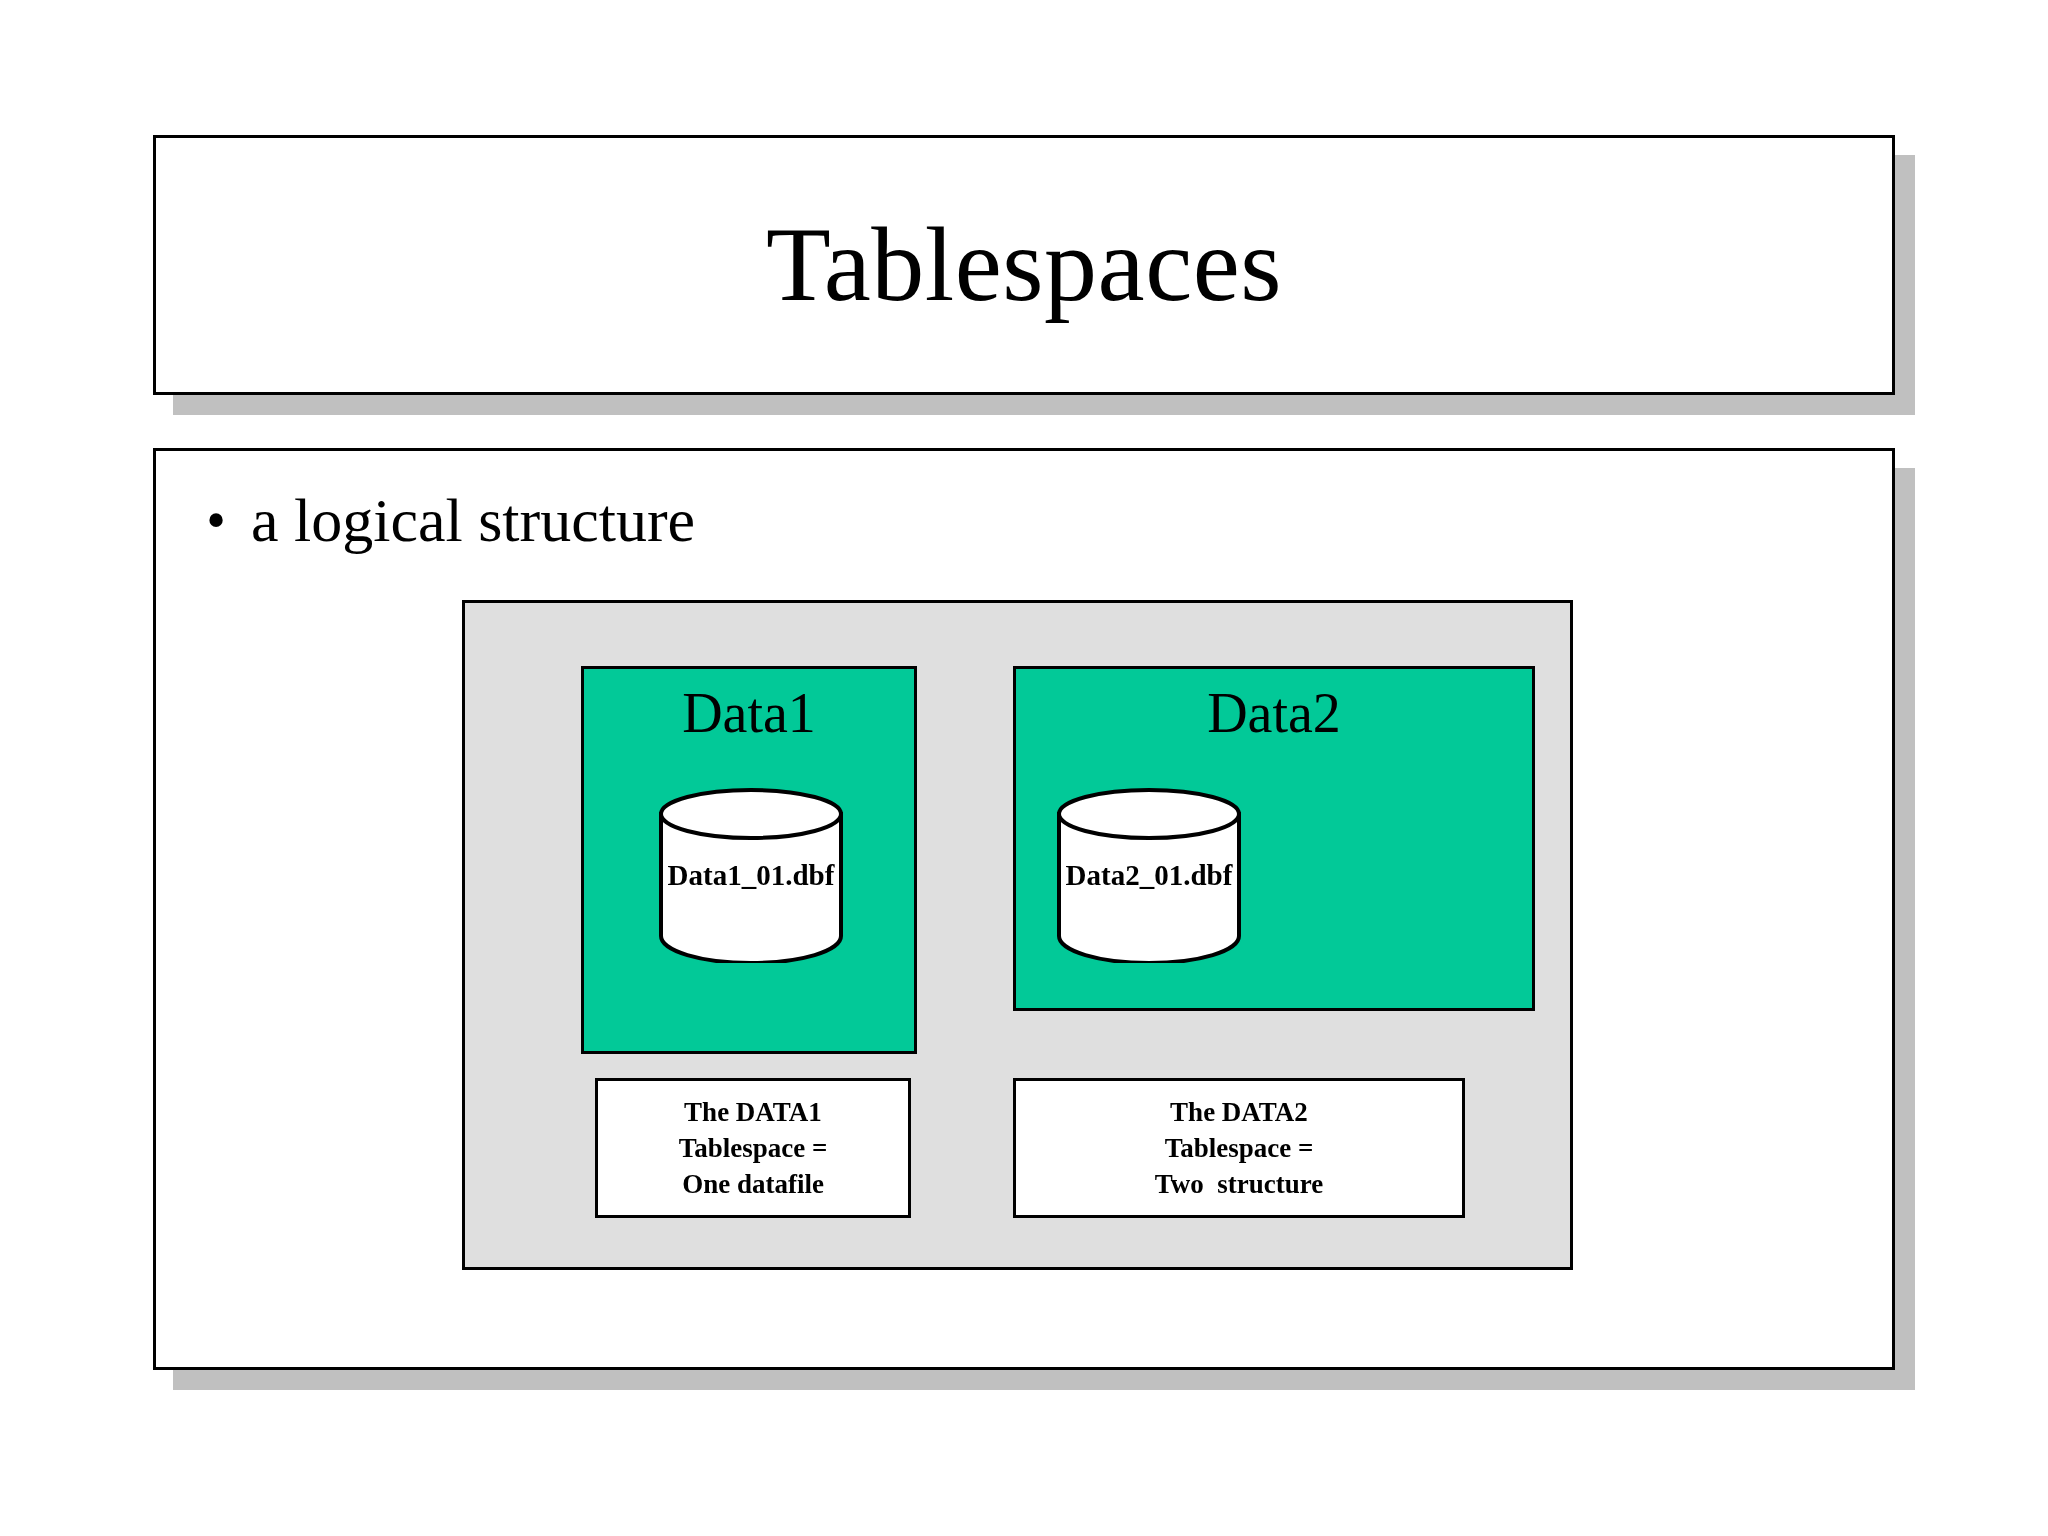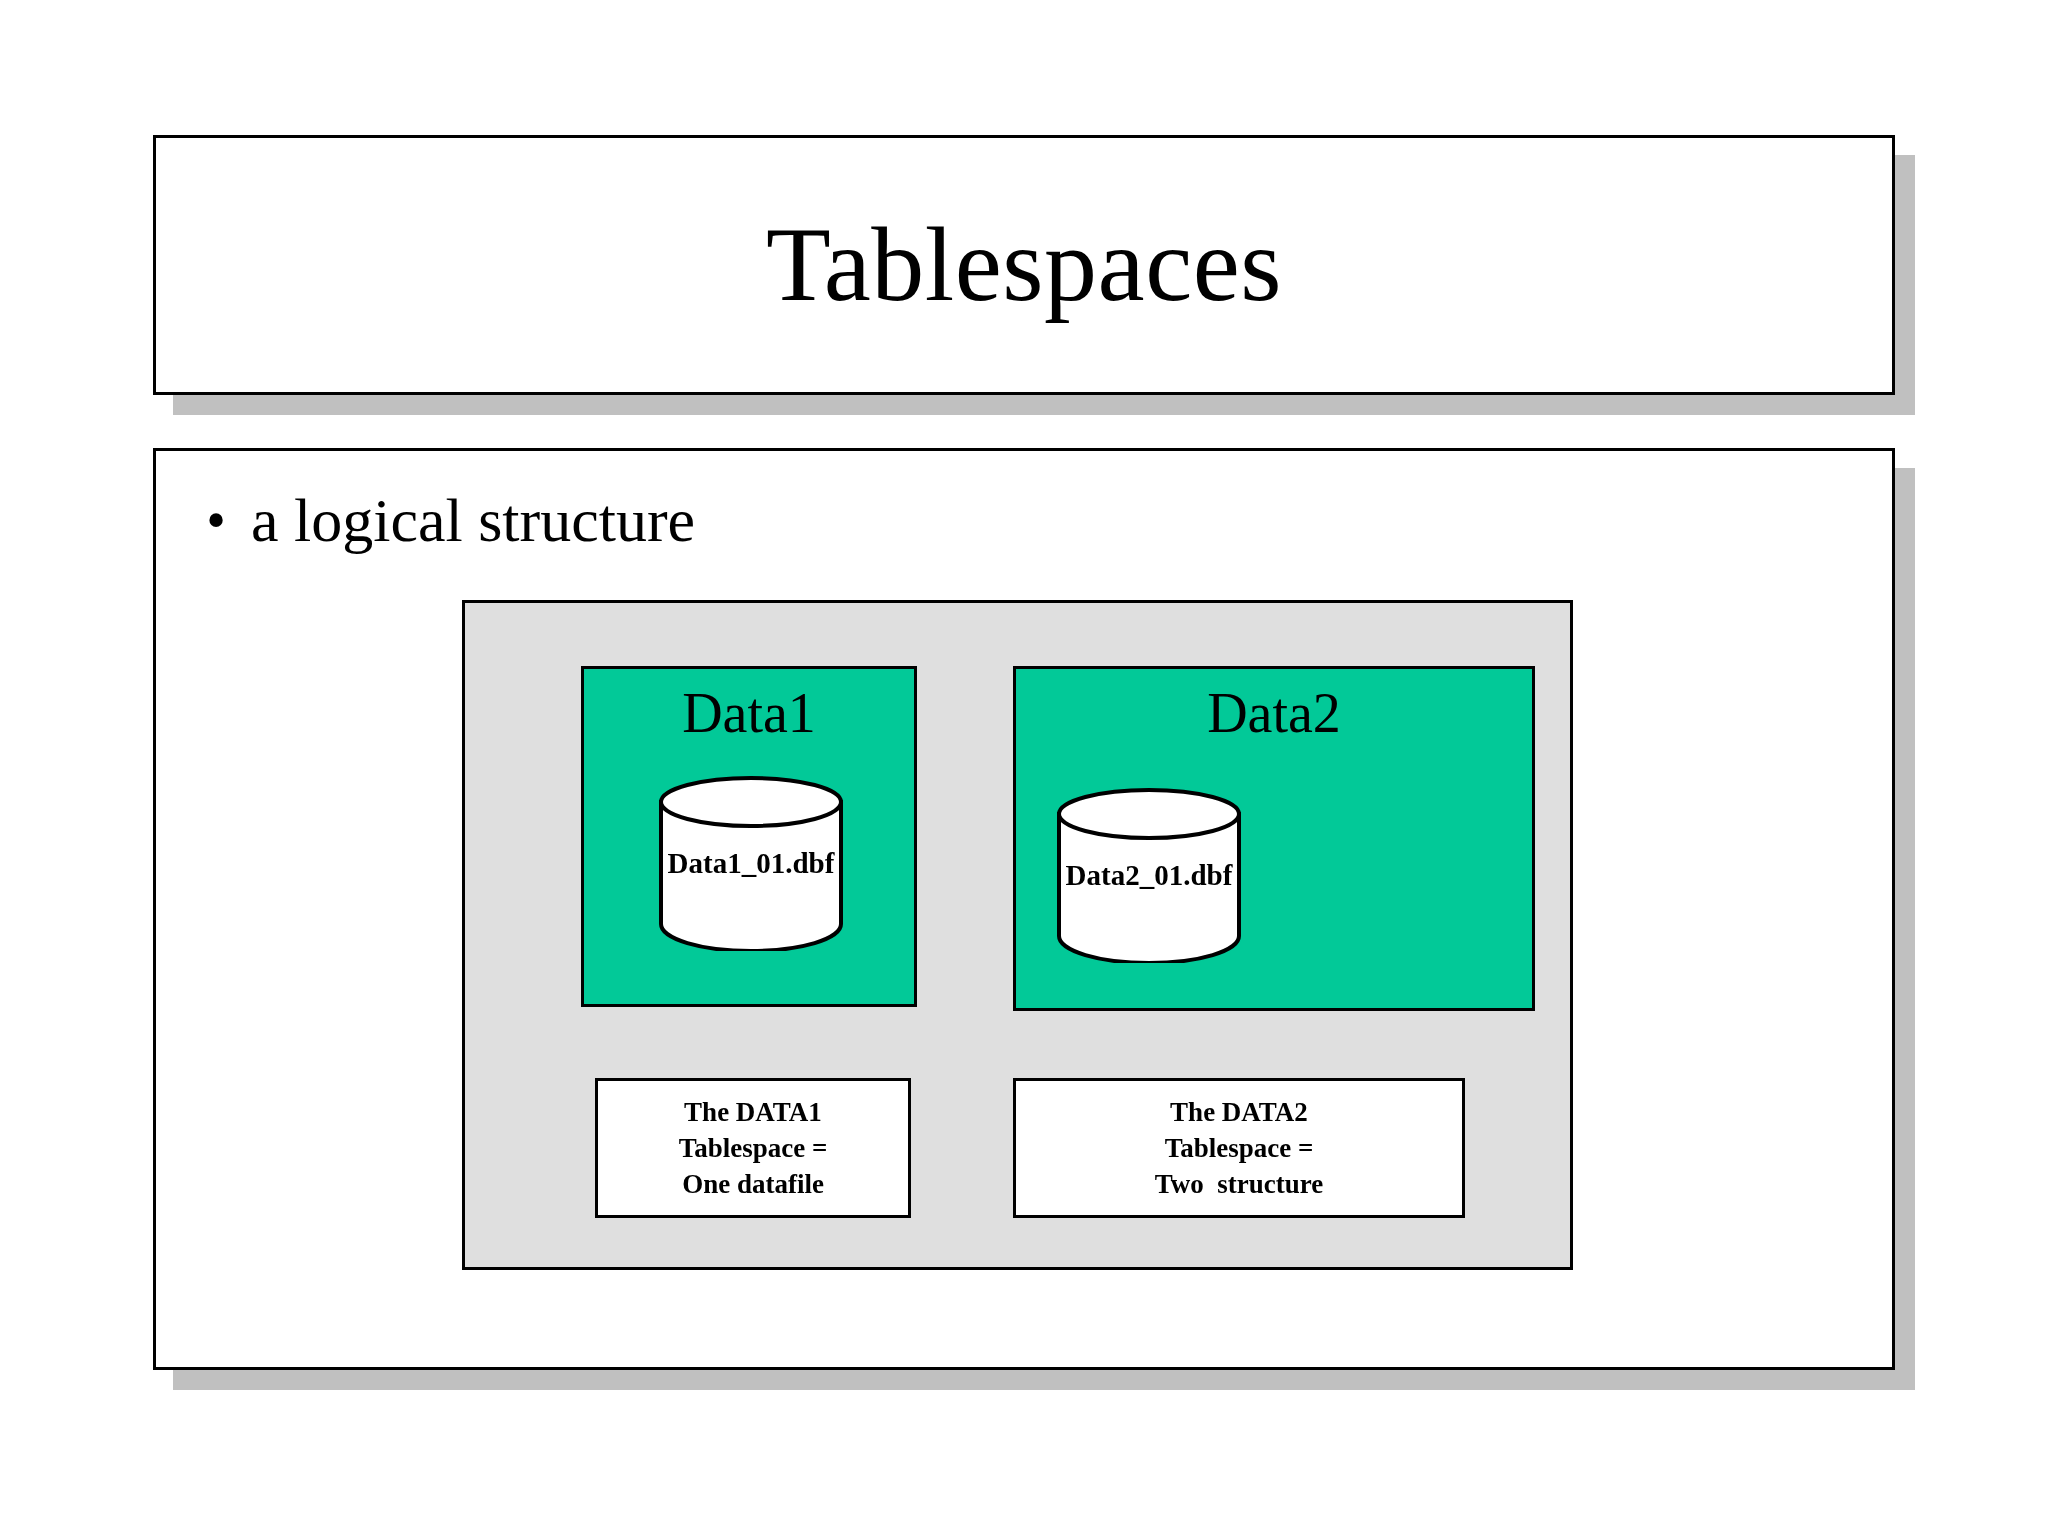--- a/index.html
+++ b/index.html
@@ -113,21 +113,21 @@
   .ts-box {
     position: absolute;
     background: #02c998;
     border: 3px solid #000000;
     box-sizing: border-box;
   }
   .ts-data1 {
     left: 116px;
     top: 63px;
     width: 336px;
-    height: 341px;
+    height: 388px;
   }
   .ts-data2 {
     left: 548px;
     top: 63px;
     width: 522px;
     height: 345px;
   }
   .ts-title {
     position: absolute;
     left: 0;
@@ -139,21 +139,21 @@
     line-height: 1.1;
     color: #000000;
   }
 
   
   .cylinder {
     position: absolute;
     width: 190px;
     height: 176px;
   }
-  .cyl-d1 { left: 72px; top: 106px; }
+  .cyl-d1 { left: 72px; top: 118px; }
   .cyl-d2a { left: 38px; top: 118px; }
   .cyl-d2b { left: 262px; top: 118px; }
   .cylinder svg {
     display: block;
     width: 190px;
     height: 176px;
   }
   .cyl-label {
     position: absolute;
     left: 50%;

